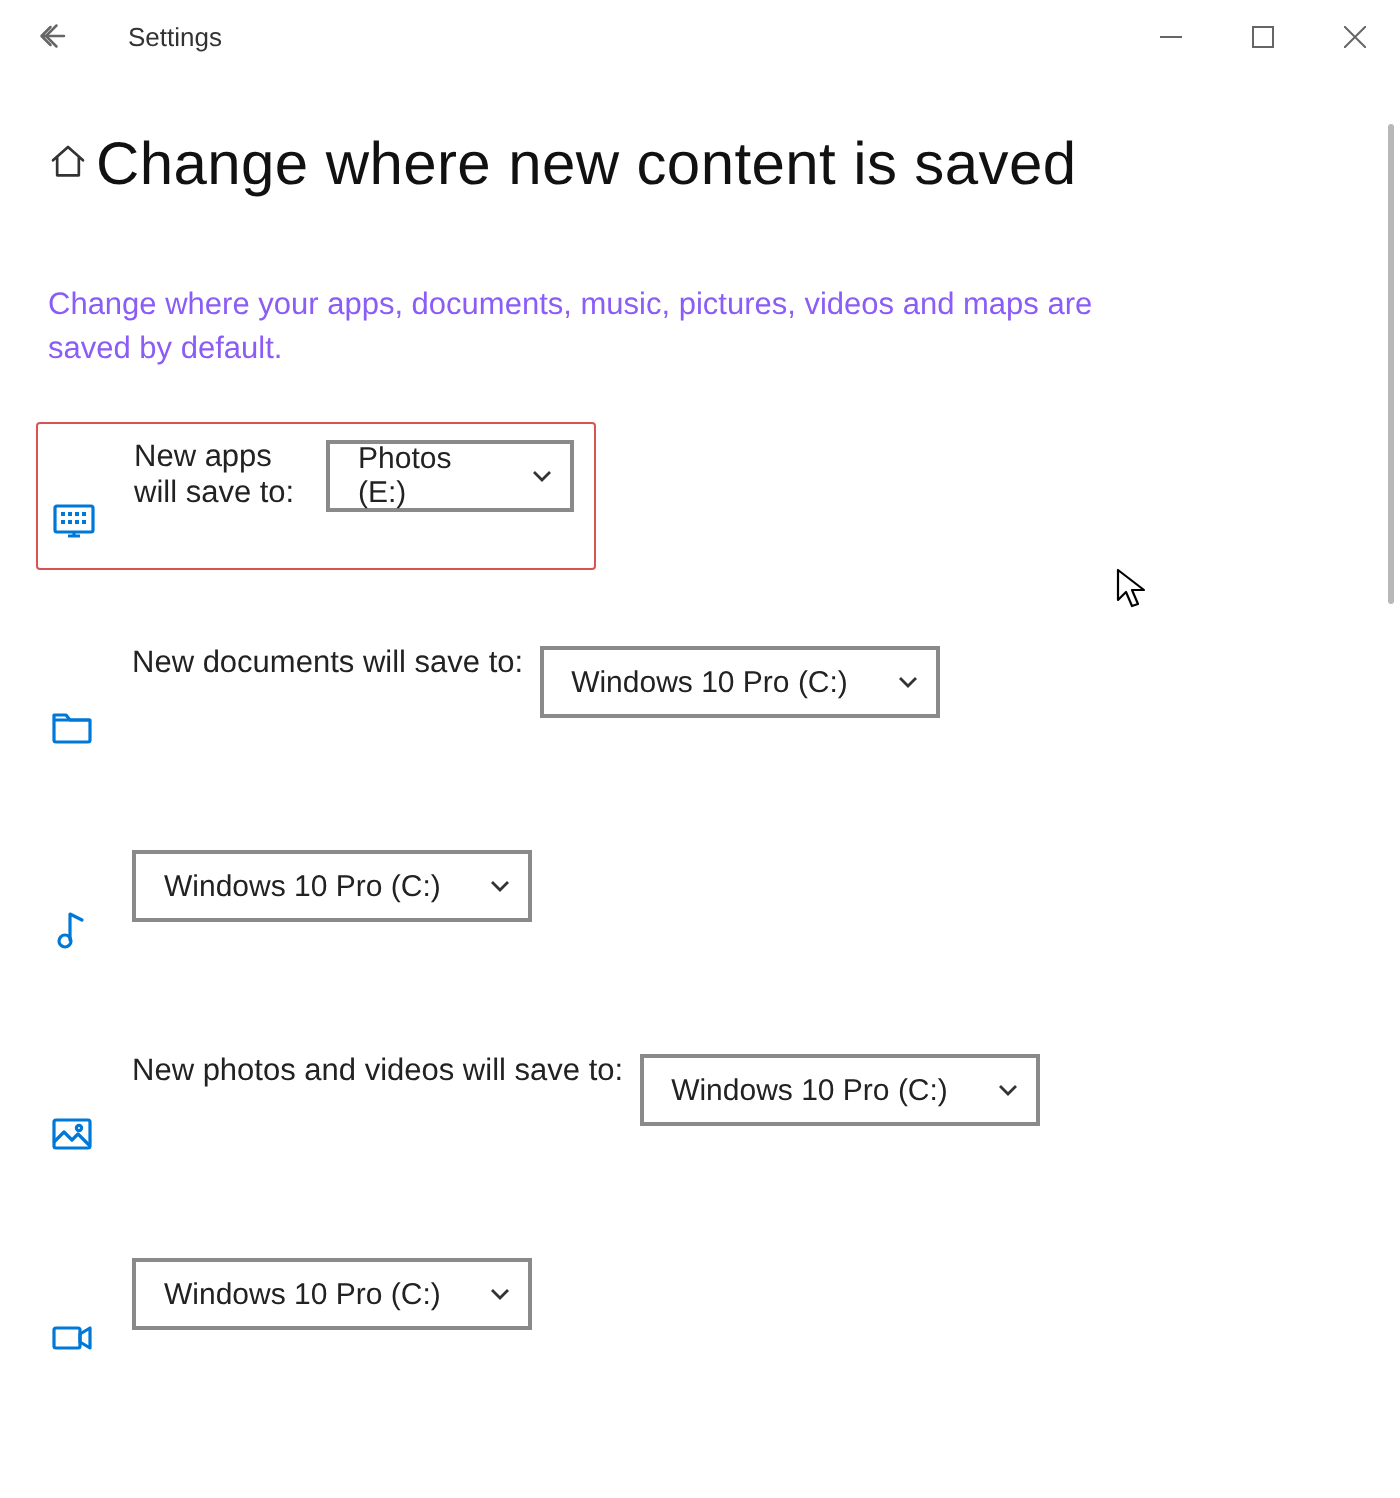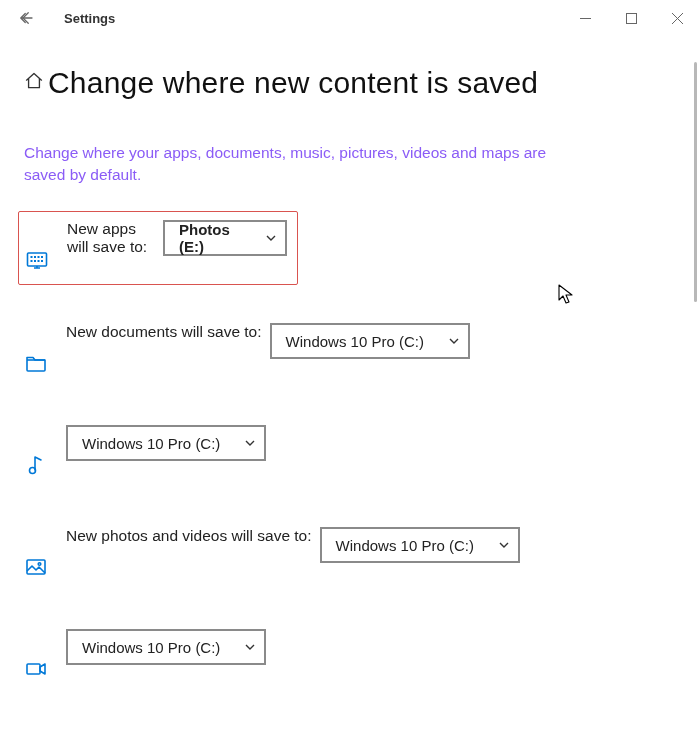--- a/index.html
+++ b/index.html
@@ -22,21 +22,21 @@
       width: 36px;
       height: 36px;
       display: flex;
       align-items: center;
       justify-content: center;
       cursor: pointer;
       color: #666;
     }
     .app-title {
       font-size: 13px;
-      font-weight: 700;
+      font-weight: 400;
       color: #333;
       margin-left: 20px;
     }
     .window-controls {
       position: absolute;
       right: 0;
       top: 0;
       display: flex;
       height: 36px;
     }
@@ -120,21 +120,21 @@
       background: #fff;
       height: 36px;
       padding: 0 8px 0 14px;
       font-size: 15px;
       color: #222;
       cursor: pointer;
       gap: 12px;
       min-width: 200px;
       width: fit-content;
     }
-    .dropdown.narrow { min-width: 124px; font-weight: bold; }
+    .dropdown.narrow { min-width: 124px; }
     .chevron { flex: none; }
     .scrollbar-track {
       position: absolute;
       right: 3px;
       top: 62px;
       width: 3px;
       height: 240px;
       background: #b8b8b8;
       border-radius: 2px;
     }

